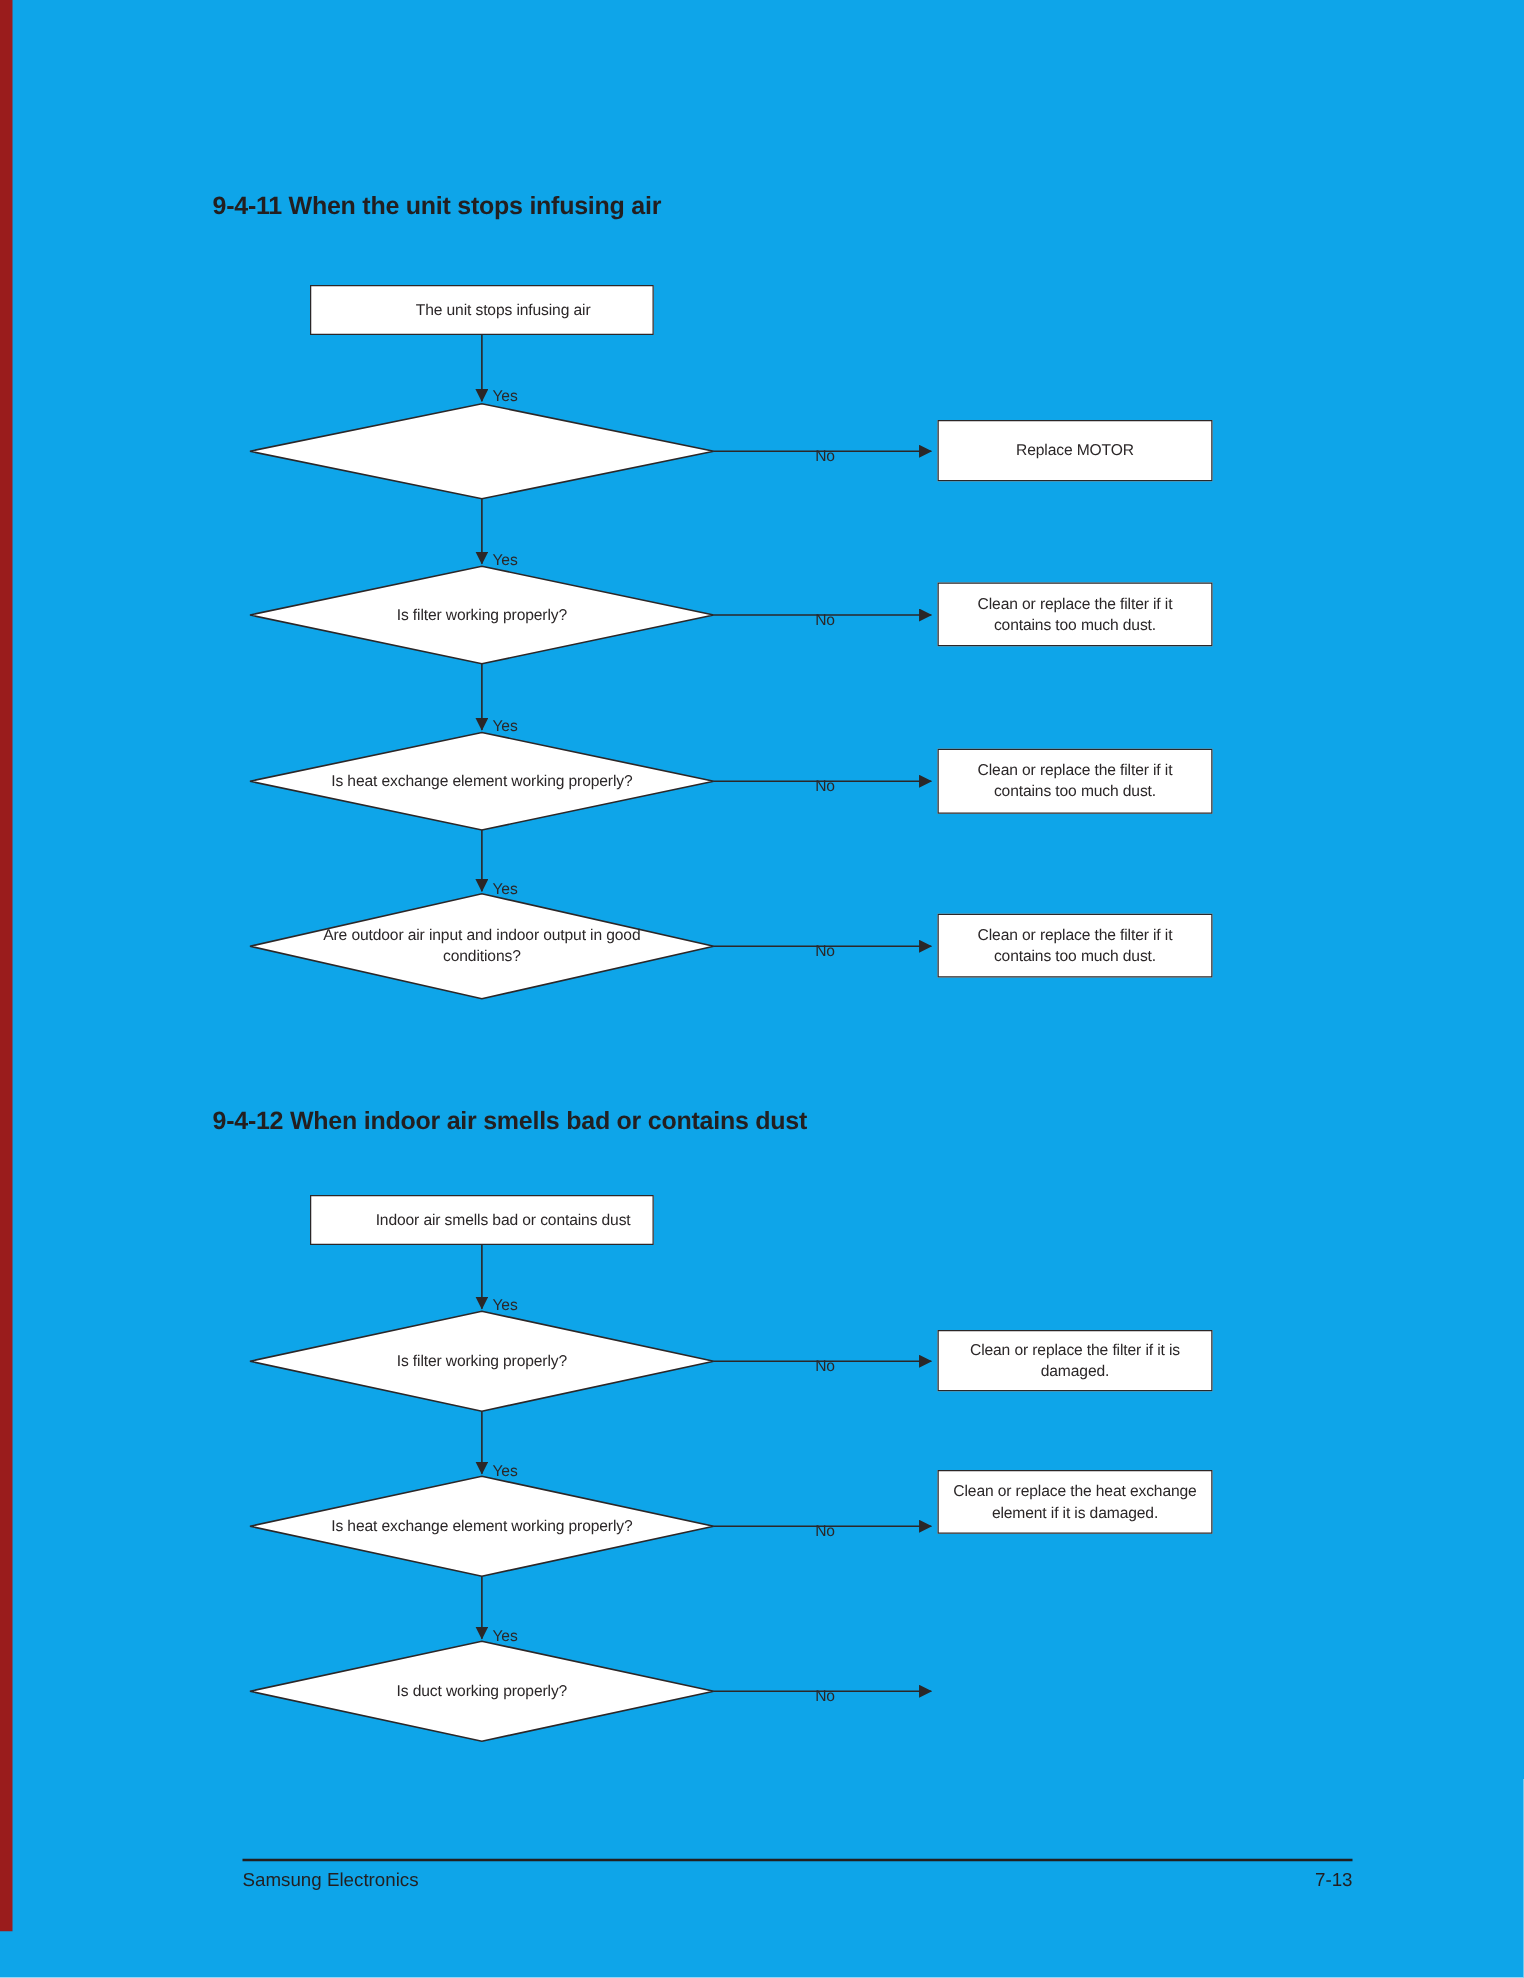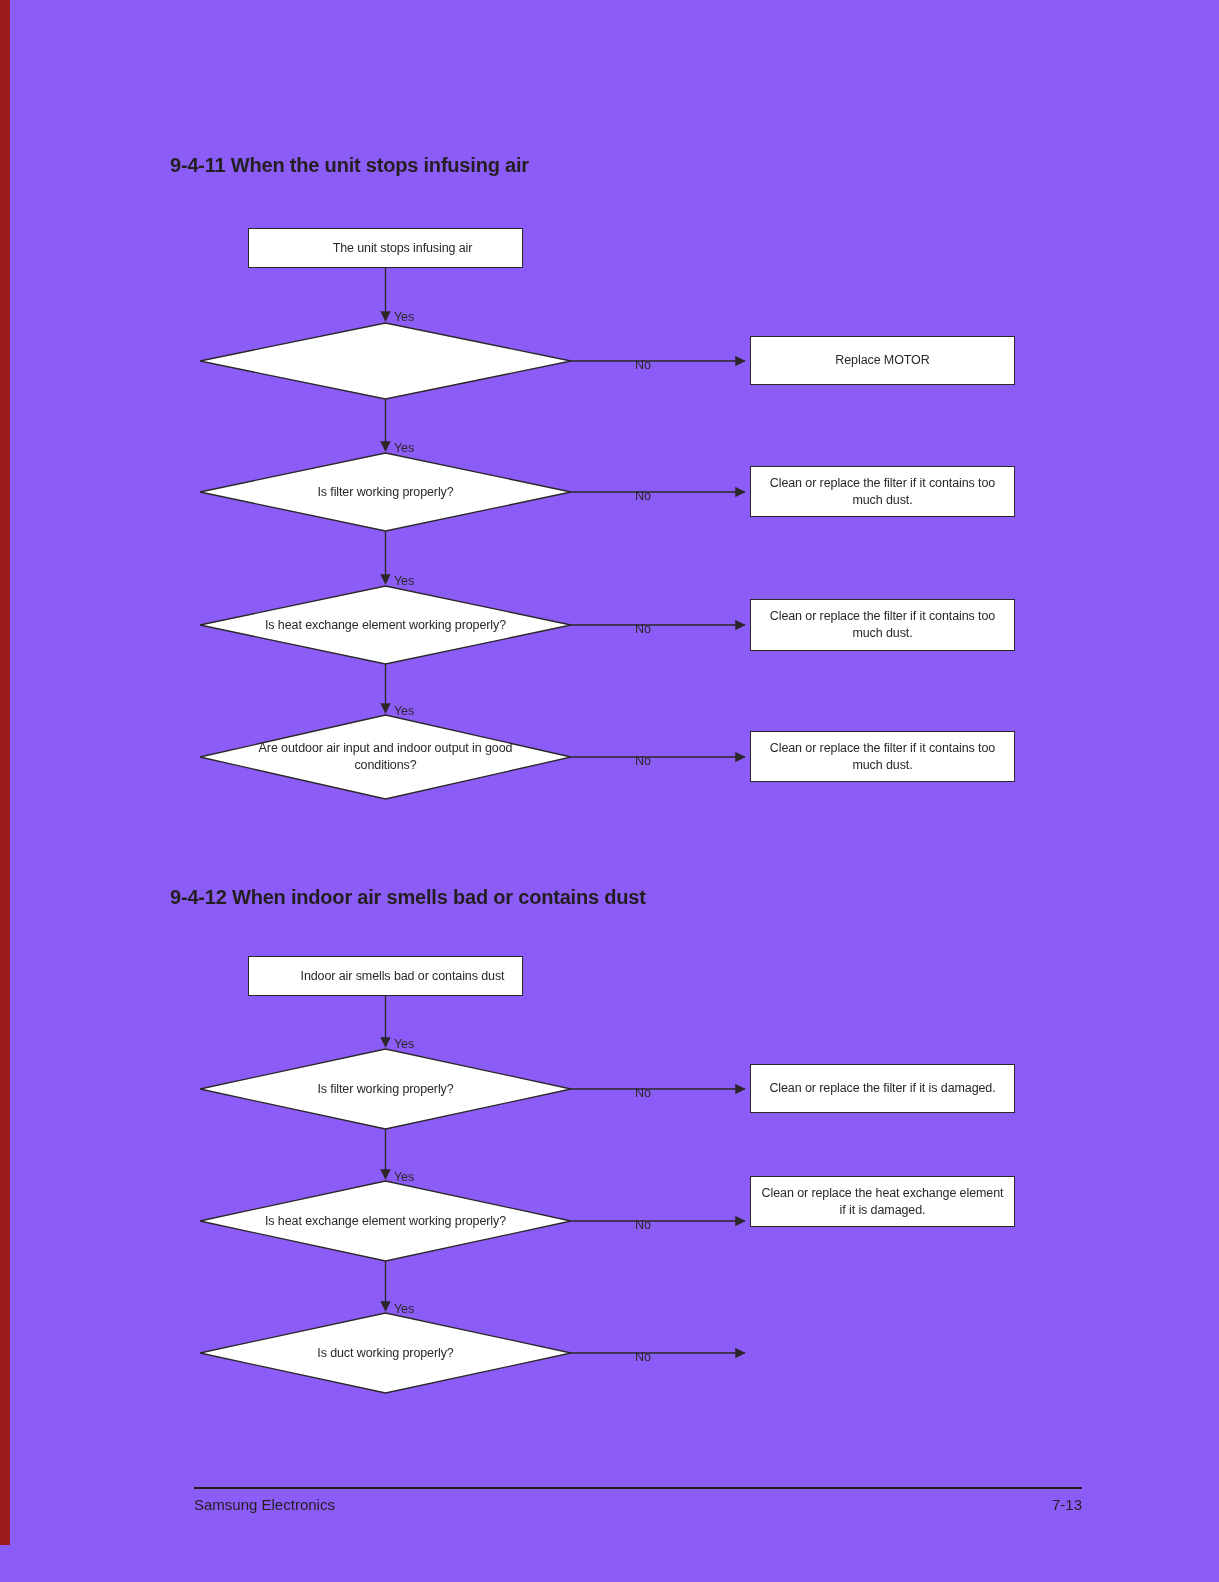--- a/index.html
+++ b/index.html
@@ -2,21 +2,21 @@
 <html><head>
 <meta charset="utf-8">
 <style>
   * { margin: 0; padding: 0; box-sizing: border-box; }
   html, body { background: #ffffff; }
   body { font-family: "Liberation Sans", sans-serif; color: #2b2728; }
   .page {
     position: relative;
     width: 1219px;
     height: 1582px;
-    background: #8b5cf6;
+    background: #0ea5e9;
     overflow: hidden;
   }
   .accent-bar {
     position: absolute;
     left: 0; top: 0;
     width: 10px; height: 1545px;
     background: #9a1c1c;
   }
   .sec-title {
     position: absolute;
@@ -36,21 +36,21 @@
     align-items: center;
     justify-content: center;
     text-align: center;
     font-size: 12.5px;
     letter-spacing: -0.1px;
     line-height: 1.35;
     padding: 2px 8px;
     color: #2b2728;
   }
   .start-box { left: 248px; width: 275px; height: 40px; padding-left: 42px; }
-  .action-box { left: 750px; width: 265px; }
+  .action-box { left: 750px; width: 220px; }
   .q-text {
     position: absolute;
     display: flex;
     align-items: center;
     justify-content: center;
     text-align: center;
     font-size: 12.5px;
     letter-spacing: -0.1px;
     line-height: 1.35;
     color: #2b2728;
@@ -58,21 +58,21 @@
   .q-wide { left: 215px; width: 341px; height: 44px; }
   .q-narrow { left: 255px; width: 261px; height: 48px; }
   .edge-label {
     position: absolute;
     font-size: 12.5px;
     color: #2b2728;
     letter-spacing: -0.1px;
     margin-top: 24px;
   }
   .yes-label { left: 394px; }
-  .no-label { left: 635px; width: 50px; }
+  .no-label { left: 635px; width: 50px; text-align: center; }
   .footer {
     position: absolute;
     left: 170px; top: 1487px;
     width: 888px;
     border-top: 2.5px solid #231f20;
     padding-top: 7px;
     display: flex;
     justify-content: space-between;
     font-size: 15px;
     color: #231f20;

